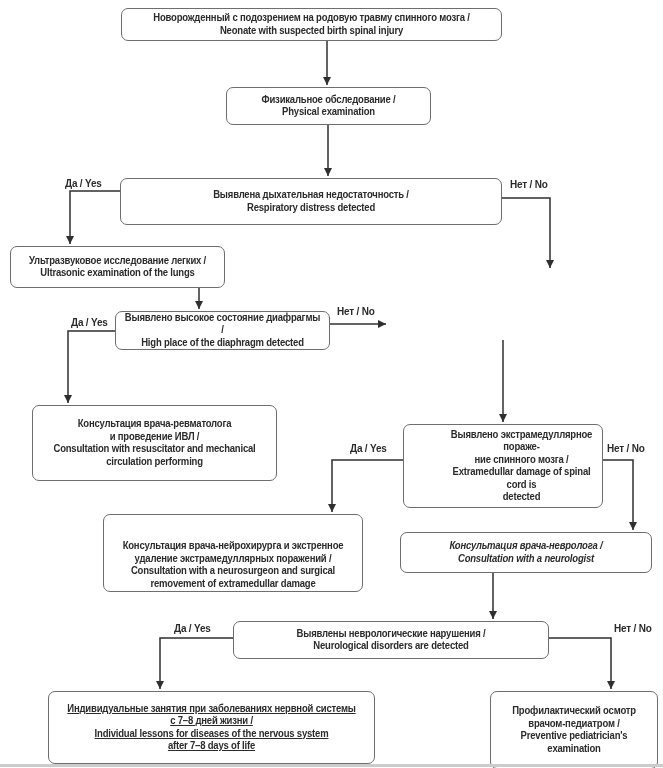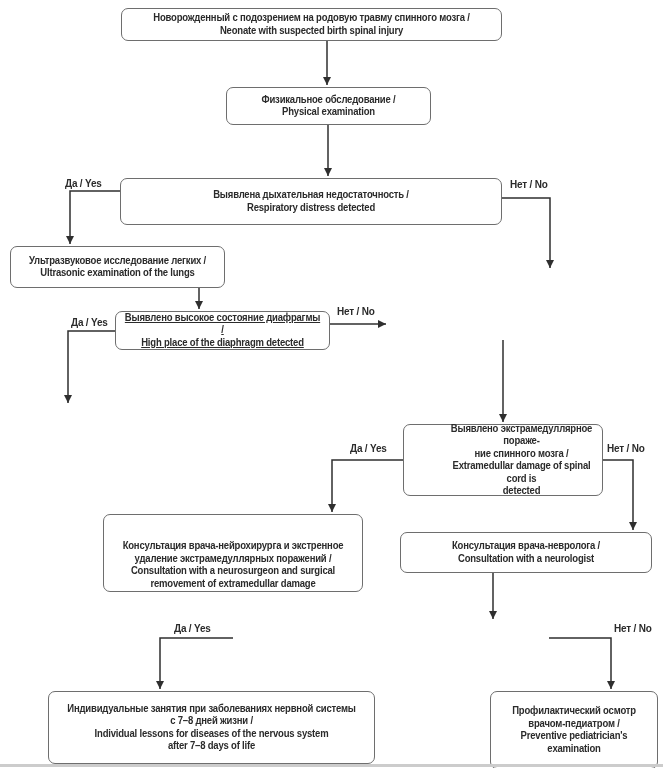--- a/index.html
+++ b/index.html
@@ -23,28 +23,28 @@
     position:absolute; font-size:10.5px; font-weight:bold; color:#2b2b2b;
     white-space:nowrap; letter-spacing:-0.2px; transform:scaleX(.95);
   }
   .page-edge { position:absolute; left:0; top:764px; width:663px; height:3px; background:#cccccc; }
 
   
   #n-neonate       { left:121px; top:8px;   width:381px; height:33px; }
   #n-physical      { left:210px; top:87px;  width:205px; height:38px;margin-left:16px; }
   #n-respiratory   { left:120px; top:178px; width:382px; height:47px; }
   #n-lung-us       { left:10px;  top:246px; width:215px; height:42px; }
-  #n-diaphragm     { left:115px; top:311px; width:215px; height:39px;text-decoration:underline; }
+  #n-diaphragm     { left:115px; top:311px; width:215px; height:39px; }
   #n-resuscitator  { left:32px;  top:405px; width:245px; height:76px; }
   #n-mri           { left:388px; top:270px; width:229px; height:70px; }
-  #n-extramedullar { left:403px; top:424px; width:200px; height:72px;padding-left:40px; }
+  #n-extramedullar { left:403px; top:424px; width:200px; height:84px;padding-left:40px; }
   #n-neurosurgeon  { left:103px; top:514px; width:260px; height:78px;align-items:flex-end; }
-  #n-neurologist   { left:400px; top:532px; width:252px; height:41px; }
+  #n-neurologist   { left:400px; top:532px; width:252px; height:41px;font-style:italic; }
   #n-disorders     { left:233px; top:621px; width:316px; height:38px; }
-  #n-lessons       { left:48px;  top:691px; width:327px; height:73px; }
+  #n-lessons       { left:48px;  top:691px; width:327px; height:73px;text-decoration:underline; }
   #n-pediatrician  { left:490px; top:691px; width:168px; height:78px; }
 
   
   #l-yes-1 { left:64px;  top:177px; }
   #l-no-1  { left:509px; top:178px; }
   #l-yes-2 { left:70px;  top:316px; }
   #l-no-2  { left:336px; top:305px; }
   #l-yes-3 { left:349px; top:442px; }
   #l-no-3  { left:606px; top:442px; }
   #l-yes-4 { left:173px; top:622px; }
@@ -89,35 +89,45 @@
 Respiratory distress detected</span>
   </div>
   <div class="node" id="n-lung-us">
     <span class="txt">Ультразвуковое исследование легких /
 Ultrasonic examination of the lungs</span>
   </div>
   <div class="node" id="n-diaphragm">
     <span class="txt">Выявлено высокое состояние диафрагмы /
 High place of the diaphragm detected</span>
   </div>
+  <div class="node" id="n-resuscitator">
+    <span class="txt">Консультация врача-ревматолога
+и проведение ИВЛ /
+Consultation with resuscitator and mechanical
+circulation performing</span>
+  </div>
   <div class="node" id="n-extramedullar">
     <span class="txt">Выявлено экстрамедуллярное пораже-
 ние спинного мозга /
 Extramedullar damage of spinal cord is
 detected</span>
   </div>
   <div class="node" id="n-neurosurgeon">
     <span class="txt">Консультация врача-нейрохирурга и экстренное
 удаление экстрамедуллярных поражений /
 Consultation with a neurosurgeon and surgical
 removement of extramedullar damage</span>
   </div>
   <div class="node" id="n-neurologist">
     <span class="txt">Консультация врача-невролога /
 Consultation with a neurologist</span>
+  </div>
+  <div class="node" id="n-disorders">
+    <span class="txt">Выявлены неврологические нарушения /
+Neurological disorders are detected</span>
   </div>
   <div class="node" id="n-lessons">
     <span class="txt">Индивидуальные занятия при заболеваниях нервной системы
 с 7–8 дней жизни /
 Individual lessons for diseases of the nervous system
 after 7–8 days of life</span>
   </div>
   <div class="node" id="n-pediatrician">
     <span class="txt">Профилактический осмотр
 врачом-педиатром /

